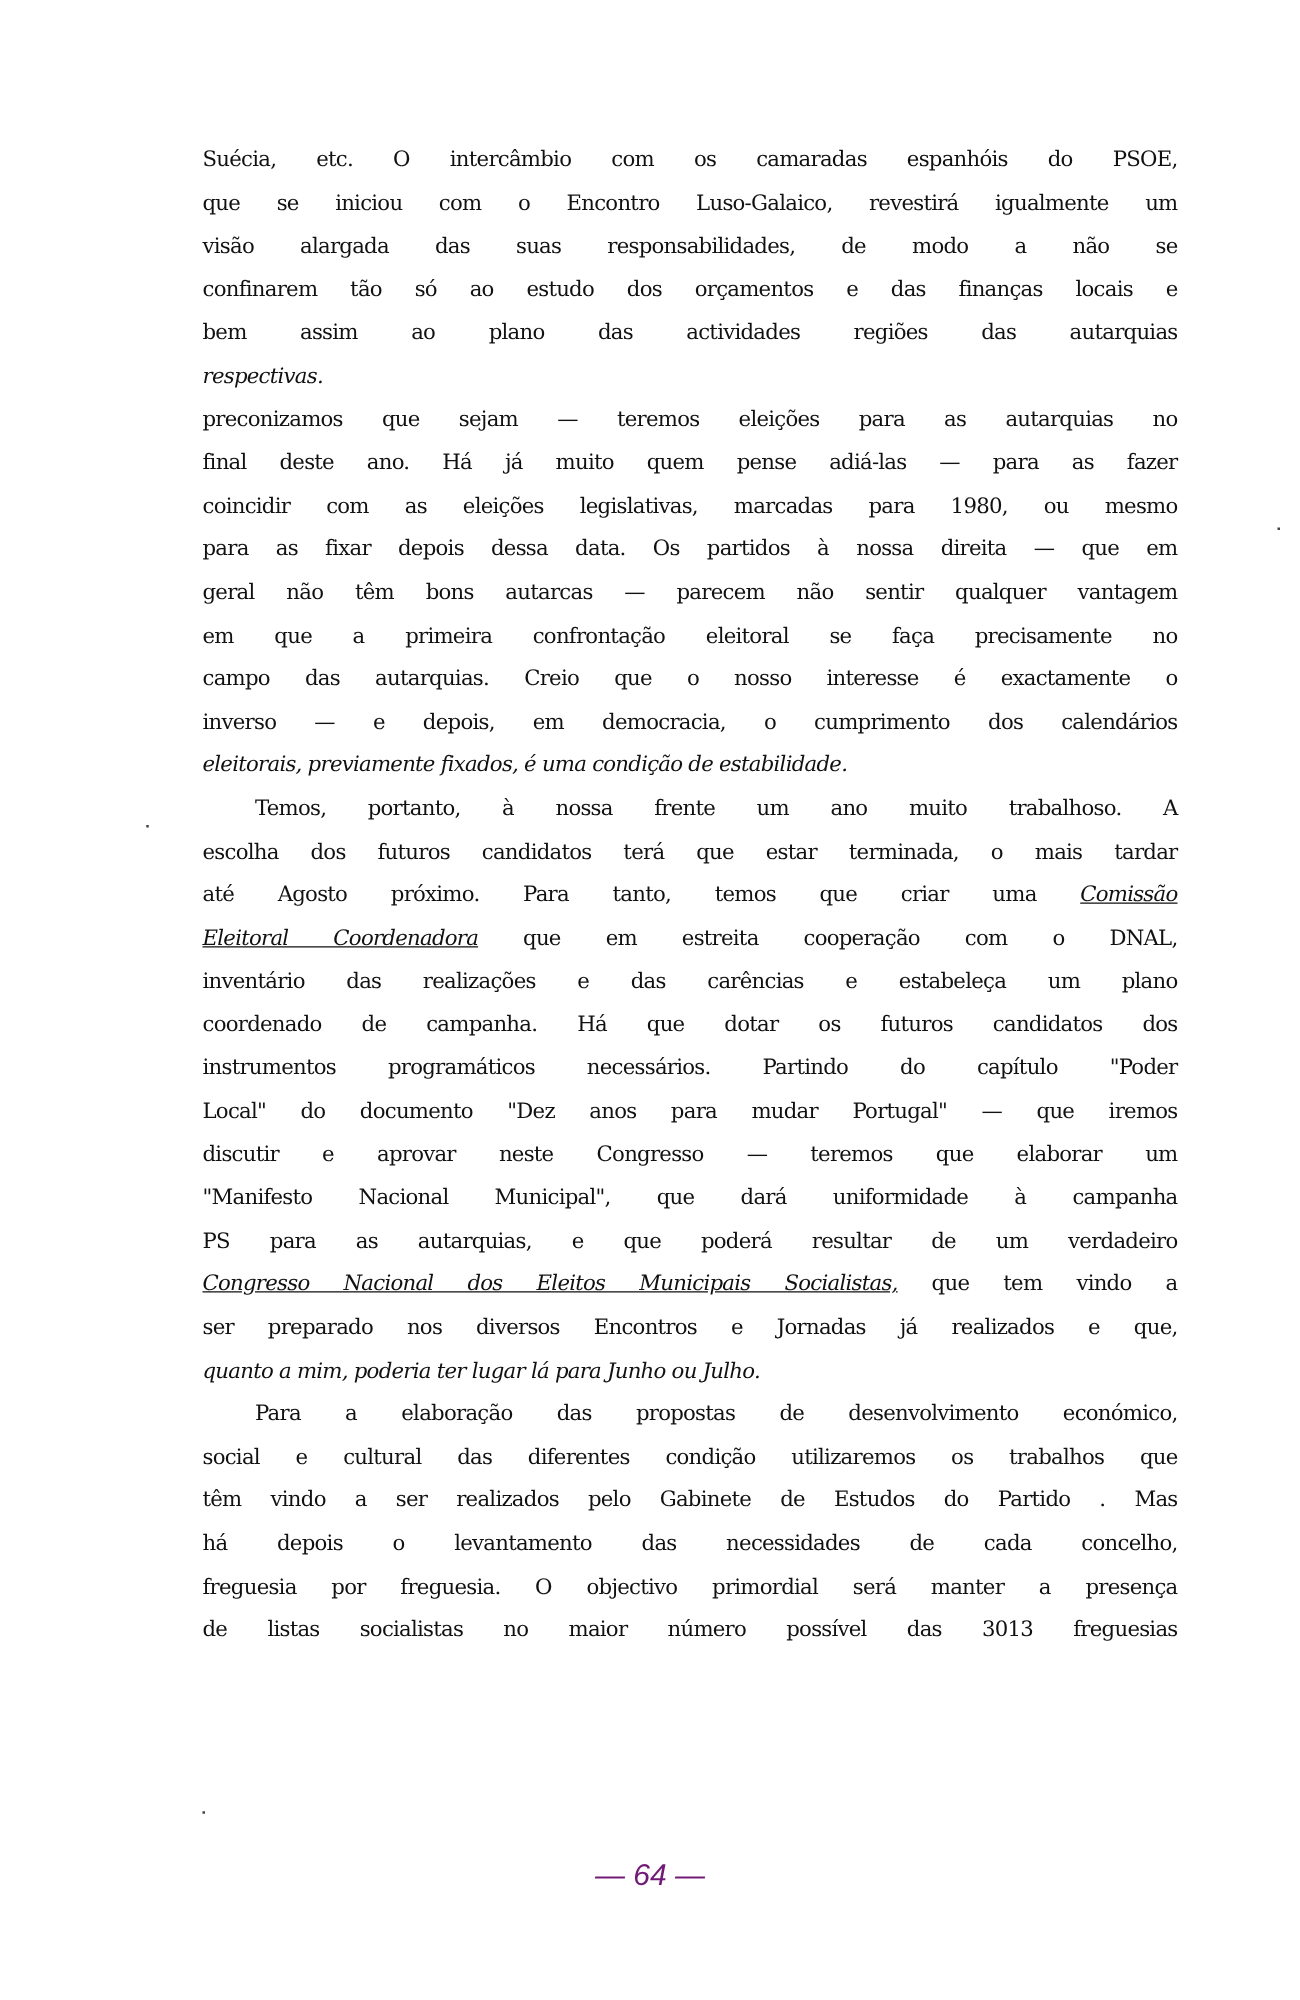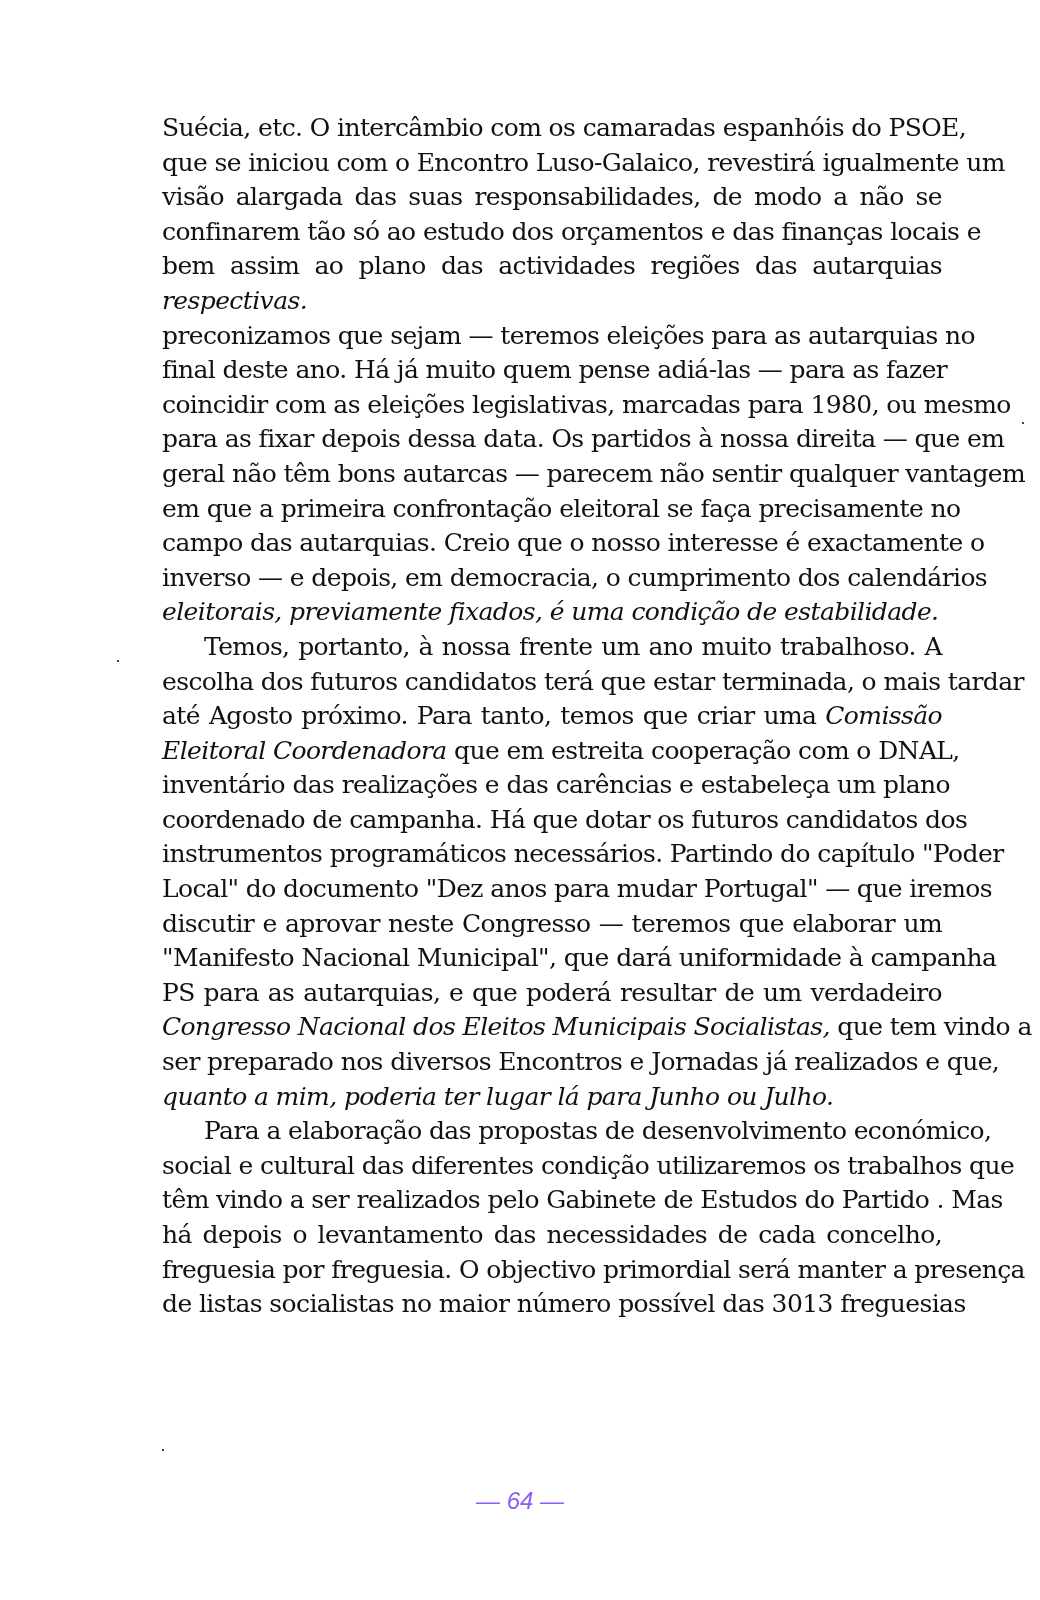--- a/index.html
+++ b/index.html
@@ -18,46 +18,47 @@
     .page {
       position: absolute;
       left: 162px;
       top: 111px;
       width: 780px;
     }
     .line {
       display: block;
       height: 34.6px;
       line-height: 34.6px;
-      font-size: 25px;
+      font-size: 17px;
       white-space: nowrap;
       text-align: justify;
       text-align-last: justify;
       letter-spacing: -0.6px;
     }
     .line.last {
       text-align-last: left;
       font-style: italic;
     }
     .line.indent {
       padding-left: 42px;
     }
     .line i {
       font-style: italic;
+      text-decoration: underline;
     }
     .page-number {
       position: absolute;
       left: 0;
       width: 1040px;
       top: 1487px;
       text-align: center;
       font-family: "Liberation Sans", sans-serif;
       font-style: italic;
       font-size: 24px;
-      color: #8b5cf6;
+      color: #701a75;
     }
     .speck {
       position: absolute;
       width: 2px;
       height: 2px;
       background: #444;
     }
   </style>
 </head>
 <body>

